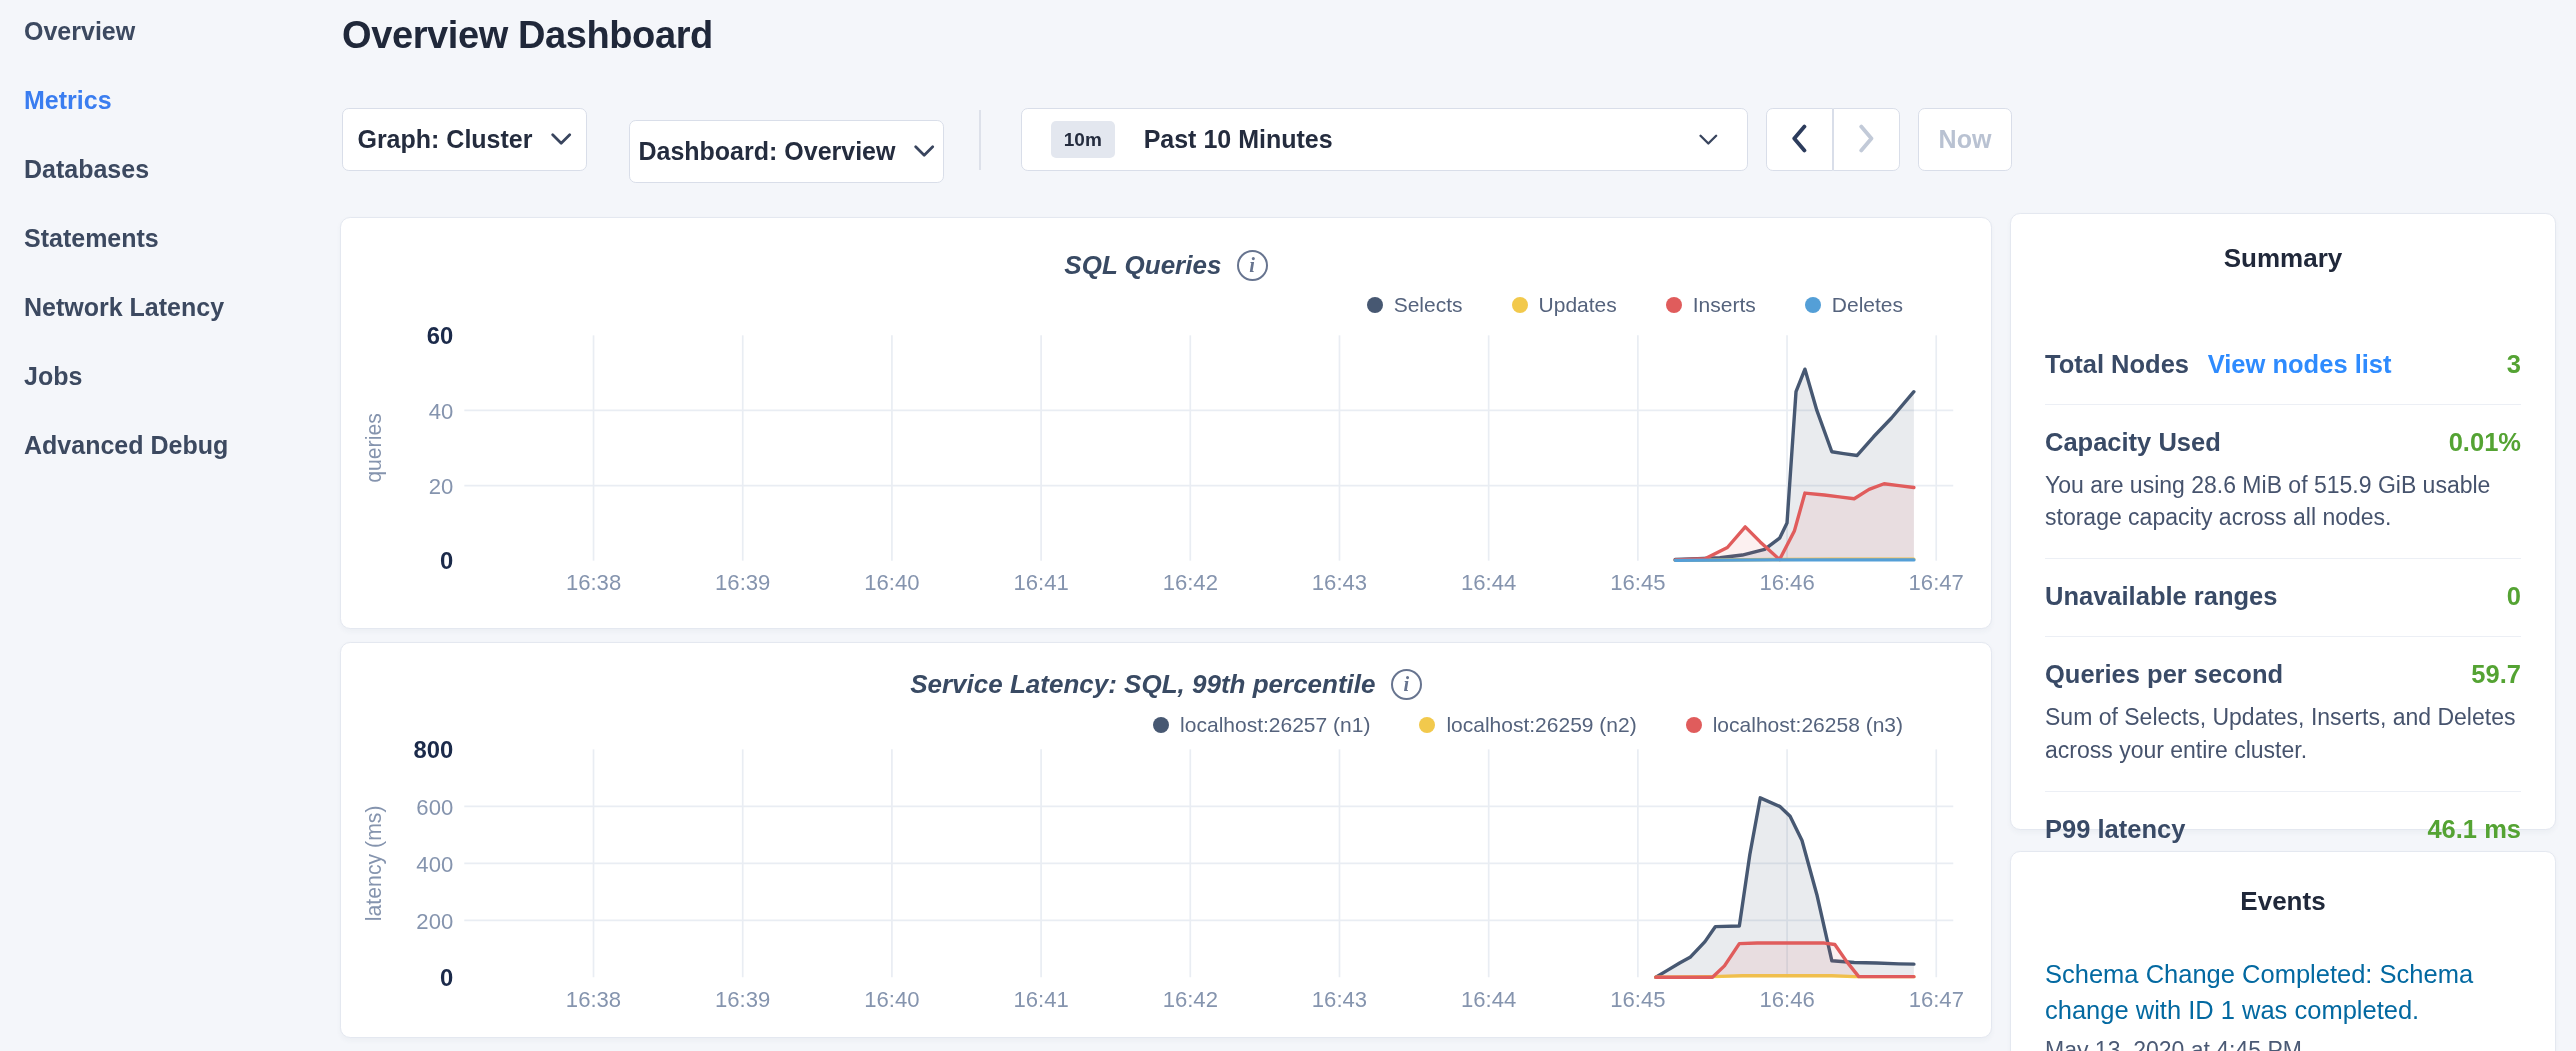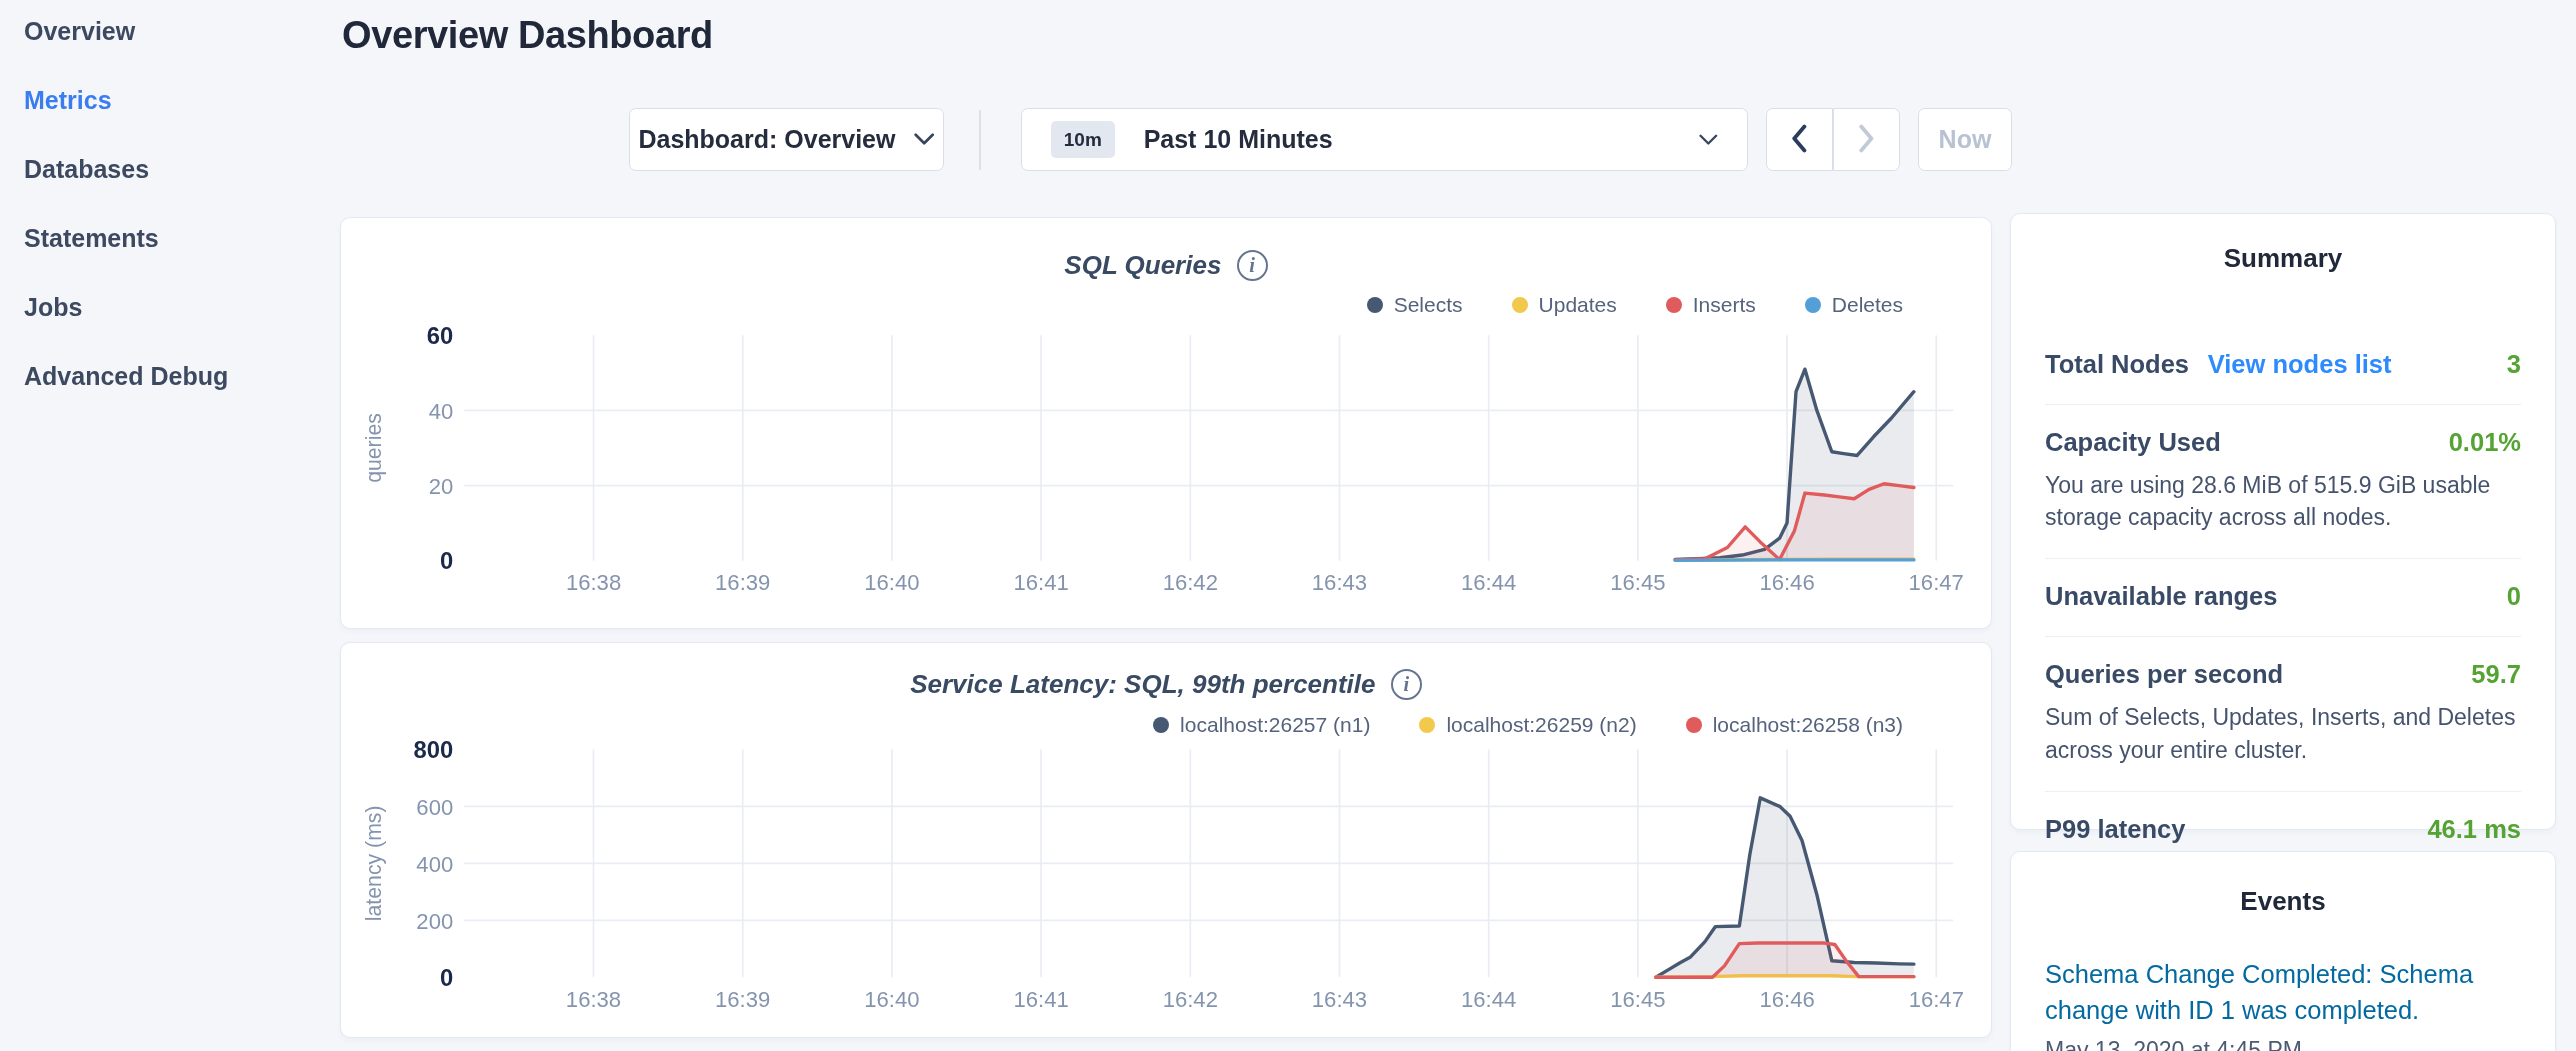--- a/index.html
+++ b/index.html
@@ -18,21 +18,21 @@
   .page-title { position:absolute; left:342px; top:13.6px; font-size:38px; font-weight:700; color:#20283a; letter-spacing:-0.4px; }
   
   .controls { position:absolute; left:0; top:108px; height:63px; width:100%; }
   .btn, .dd {
     position:absolute; top:0; height:63px; background:#fff;
     border:1.7px solid #d9dee9; border-radius:6.8px;
     display:flex; align-items:center; justify-content:center;
     font-size:25px; font-weight:700; color:#242c3e; cursor:pointer;
   }
   .dd-graph { left:342px; width:245px; gap:18.7px; }
-  .dd-dashboard { left:629px; width:315px; gap:18.7px; }
+  .dd-dashboard { left:629px; width:315px; gap:18.7px;margin-top:12px; }
   .controls-divider { position:absolute; left:979px; top:1.7px; width:1.7px; height:60px; background:#dde1ea; }
   .dd-time { left:1021px; width:727px; justify-content:flex-start; padding:0 29px; }
   .time-badge { background:#e3e7ef; border-radius:5.1px; padding:7.7px 12.8px; font-size:19px; font-weight:700; color:#242c3e;text-align:center; }
   .time-label { margin-left:29px; }
   .dd-time .chev { margin-left:auto; }
   .chev svg { display:block; }
   .pager { position:absolute; left:1766px; top:0; display:flex; }
   .pager-btn { position:relative; width:67px; height:63px; background:#fff; border:1.7px solid #d9dee9;
     display:flex; align-items:center; justify-content:center; cursor:pointer; }
   .pager-prev { border-radius:6.8px 0 0 6.8px; border-right-width:0.9px; }
@@ -77,27 +77,36 @@
   .event-time { margin-top:8.5px; font-size:23px; color:#4b5a75; }
 </style>
 </head>
 <body>
 
 <nav class="sidebar">
   <div class="nav-item">Overview</div>
   <div class="nav-item active">Metrics</div>
   <div class="nav-item">Databases</div>
   <div class="nav-item">Statements</div>
+  <div class="nav-item">Network Latency</div>
   <div class="nav-item">Jobs</div>
   <div class="nav-item">Advanced Debug</div>
 </nav>
 
 <h1 class="page-title">Overview Dashboard</h1>
 
 <div class="controls">
+  <div class="dd dd-graph">
+    <span>Graph: Cluster</span>
+    <span class="chev">
+      <svg width="20.4" height="12.8" viewBox="0 0 24 15">
+          <polyline points="2,2 12,12 22,2" fill="none" stroke="#39455e" stroke-width="3.2" stroke-linecap="round" stroke-linejoin="round"></polyline>
+        </svg>
+    </span>
+  </div>
   <div class="dd dd-dashboard">
     <span>Dashboard: Overview</span>
     <span class="chev">
       <svg width="20.4" height="12.8" viewBox="0 0 24 15">
           <polyline points="2,2 12,12 22,2" fill="none" stroke="#39455e" stroke-width="3.2" stroke-linecap="round" stroke-linejoin="round"></polyline>
         </svg>
     </span>
   </div>
   <div class="controls-divider"></div>
   <div class="dd dd-time">

